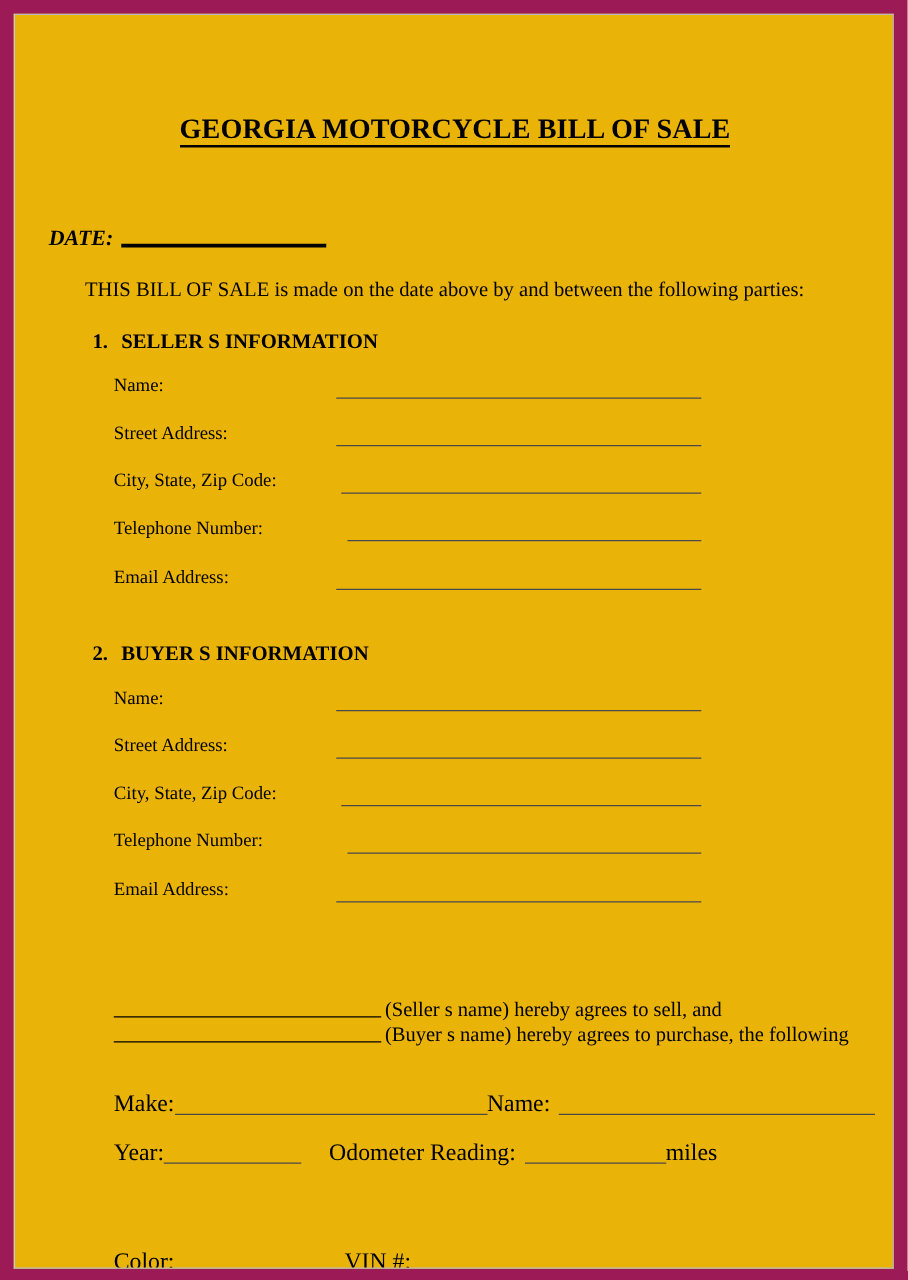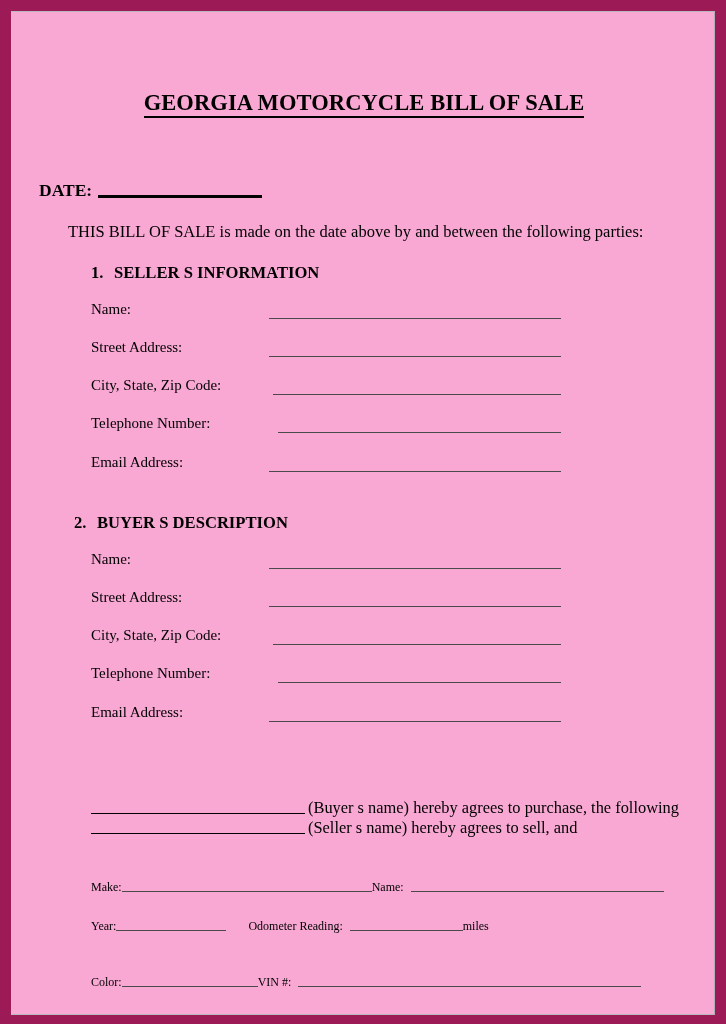--- a/index.html
+++ b/index.html
@@ -22,21 +22,21 @@
     width: 726px;
     height: 1024px;
     background: #9c1a56;
     padding: 11px 11px 9px 11px;
   }
   .page-sheet {
     position: relative;
     box-sizing: border-box;
     width: 100%;
     height: 100%;
-    background: #f9a8d4;
+    background: #eab308;
     border-top: 1px solid #b9b9bd;
     border-left: 1px solid #c9c9cd;
     border-right: 1px solid #b0b0b4;
     border-bottom: 1px solid #b9b9bd;
     overflow: hidden;
   }
   .page-body {
     position: absolute;
     left: 0; top: 0;
     width: 704px;
@@ -62,20 +62,21 @@
 
   
   .date-row {
     position: absolute;
     left: 27px;
     top: 168px;
     display: flex;
     align-items: flex-end;
     font-size: 17.5px;
     font-weight: bold;
+    font-style: italic;
   }
   .date-rule {
     display: inline-block;
     width: 164px;
     border-bottom: 3px solid #000;
     margin-left: 6px;
     margin-bottom: 3px;
     height: 1px;
   }
 
@@ -149,21 +150,21 @@
     padding-left: 3px;
   }
   .mc-last {
     white-space: nowrap;
   }
 
   
   .veh-row {
     position: absolute;
     left: 79px;
-    font-size: 12px;
+    font-size: 19px;
     white-space: nowrap;
     display: flex;
     align-items: flex-end;
     height: 20px;
   }
   .rule {
     display: inline-block;
     height: 1px;
     border-bottom: 1.7px solid #4a4a4a;
     margin-bottom: 3px;
@@ -182,21 +183,21 @@
         <span>GEORGIA MOTORCYCLE BILL OF SALE</span>
       </div>
 
       <div class="date-row">
         <span>DATE:</span>
         <span class="date-rule"></span>
       </div>
 
       <div class="intro-line">THIS BILL OF SALE is made on the date above by and between the following parties:</div>
 
-      <div class="section-heading" style="left:62px; top:251px;margin-left:17px;">
+      <div class="section-heading" style="left:62px; top:251px;">
         <span class="num">1.</span><span>SELLER S INFORMATION</span>
       </div>
 
       <div class="field-row" style="top:289px;">
         <span class="fl">Name:</span>
         <span class="fr" style="width:292px;"></span>
       </div>
       <div class="field-row" style="top:327px;">
         <span class="fl">Street Address:</span>
         <span class="fr" style="width:292px;"></span>
@@ -208,21 +209,21 @@
       <div class="field-row" style="top:403px;">
         <span class="fl">Telephone Number:</span>
         <span class="fr" style="width:283px;"></span>
       </div>
       <div class="field-row" style="top:442px;">
         <span class="fl">Email Address:</span>
         <span class="fr" style="width:292px;"></span>
       </div>
 
       <div class="section-heading" style="left:62px; top:501px;">
-        <span class="num">2.</span><span>BUYER S DESCRIPTION</span>
+        <span class="num">2.</span><span>BUYER S INFORMATION</span>
       </div>
 
       <div class="field-row" style="top:539px;">
         <span class="fl">Name:</span>
         <span class="fr" style="width:292px;"></span>
       </div>
       <div class="field-row" style="top:577px;">
         <span class="fl">Street Address:</span>
         <span class="fr" style="width:292px;"></span>
       </div>
@@ -236,25 +237,25 @@
       </div>
       <div class="field-row" style="top:692px;">
         <span class="fl">Email Address:</span>
         <span class="fr" style="width:292px;"></span>
       </div>
 
 
       <div class="mc-para">
         <div class="mc-fill-line">
           <span class="blank-inline"></span>
-          <span class="mc-tail">(Buyer s name) hereby agrees to purchase, the following</span>
+          <span class="mc-tail">(Seller s name) hereby agrees to sell, and</span>
         </div>
         <div class="mc-fill-line">
           <span class="blank-inline"></span>
-          <span class="mc-tail">(Seller s name) hereby agrees to sell, and</span>
+          <span class="mc-tail">(Buyer s name) hereby agrees to purchase, the following</span>
         </div>
       </div>
 
       <div class="veh-row" style="top:863px;">
         <span>Make:</span>
         <span class="rule" style="width:250px;"></span>
         <span>Name:</span>
         <span class="gap-sm"></span>
         <span class="rule" style="width:253px;"></span>
       </div>
@@ -262,21 +263,21 @@
       <div class="veh-row" style="top:902px;">
         <span>Year:</span>
         <span class="rule" style="width:110px;"></span>
         <span class="gap-md"></span>
         <span>Odometer Reading:</span>
         <span class="gap-sm"></span>
         <span class="rule" style="width:113px;"></span>
         <span>miles</span>
       </div>
 
-      <div class="veh-row" style="top:958px;">
+      <div class="veh-row" style="top:989px;">
         <span>Color:</span>
         <span class="rule" style="width:136px;"></span>
         <span>VIN #:</span>
         <span class="gap-sm"></span>
         <span class="rule" style="width:343px;"></span>
       </div>
 
     </div>
   </div>
 </div>

